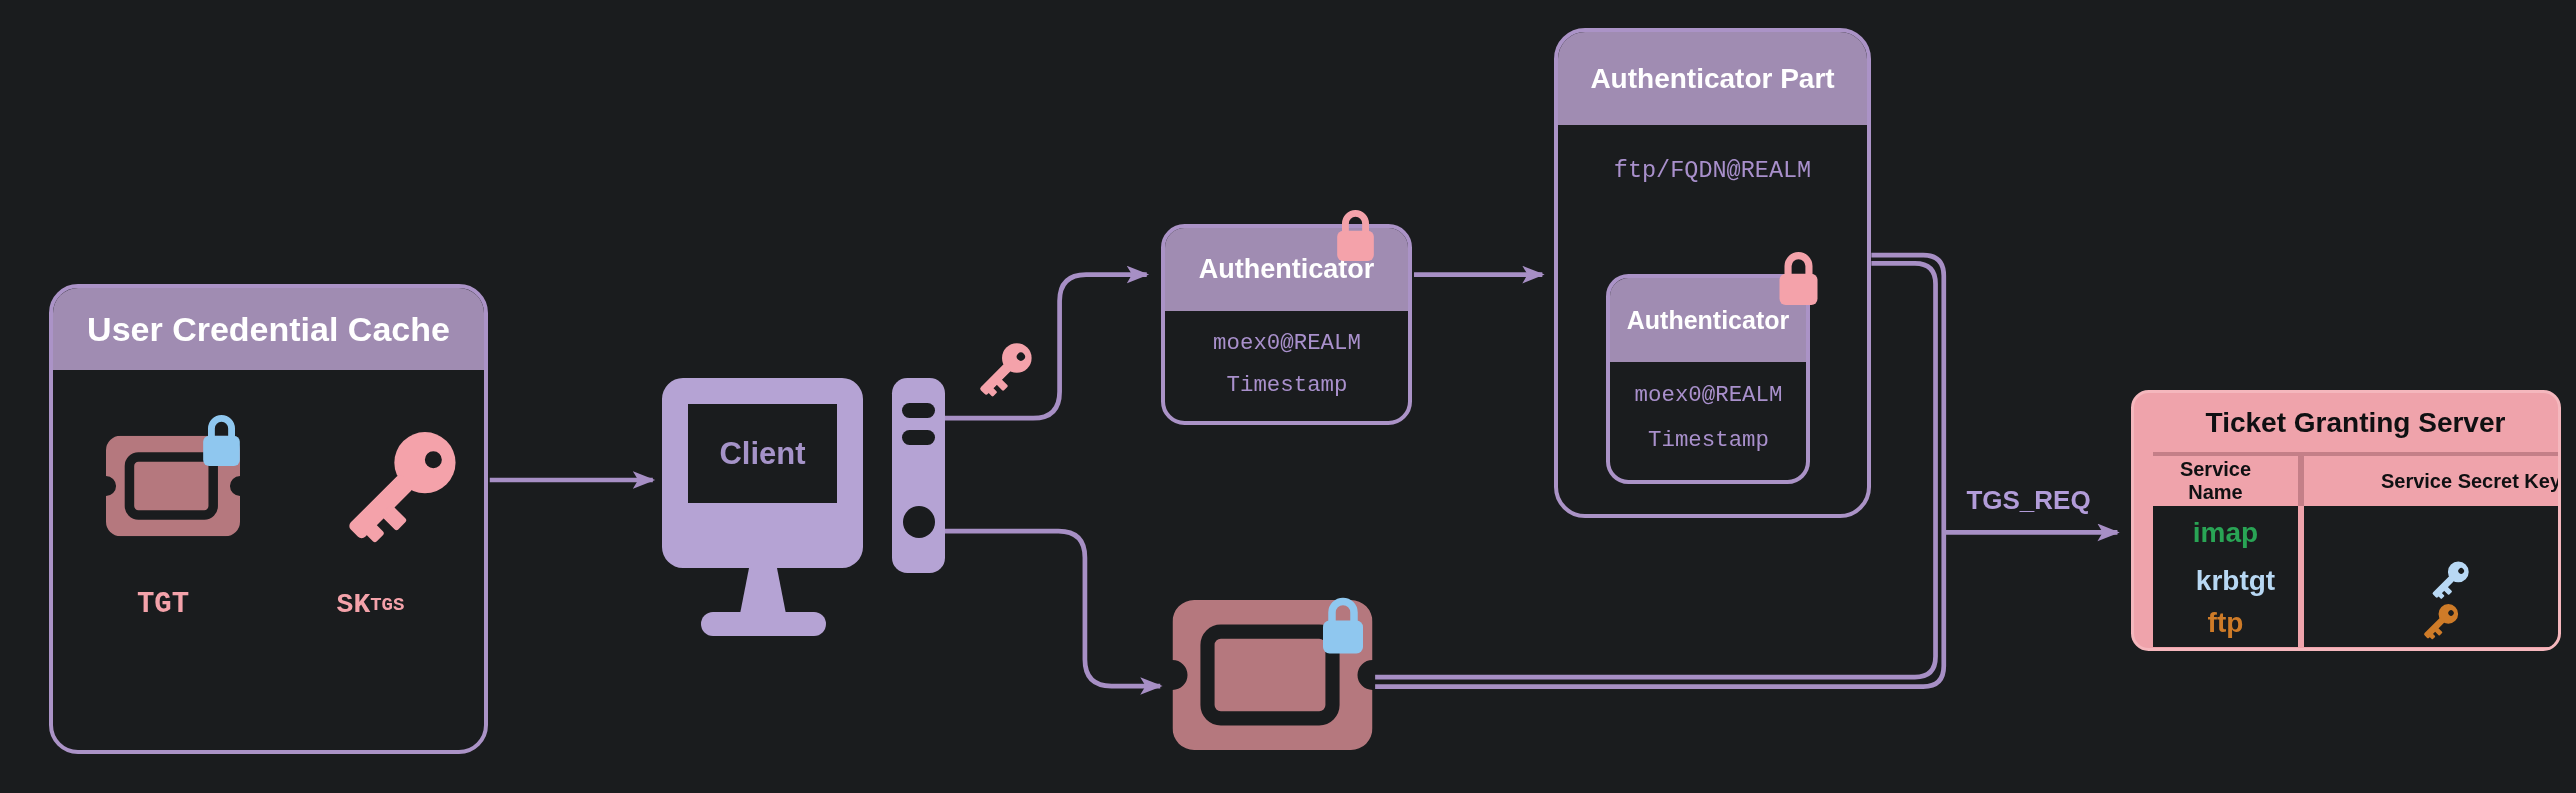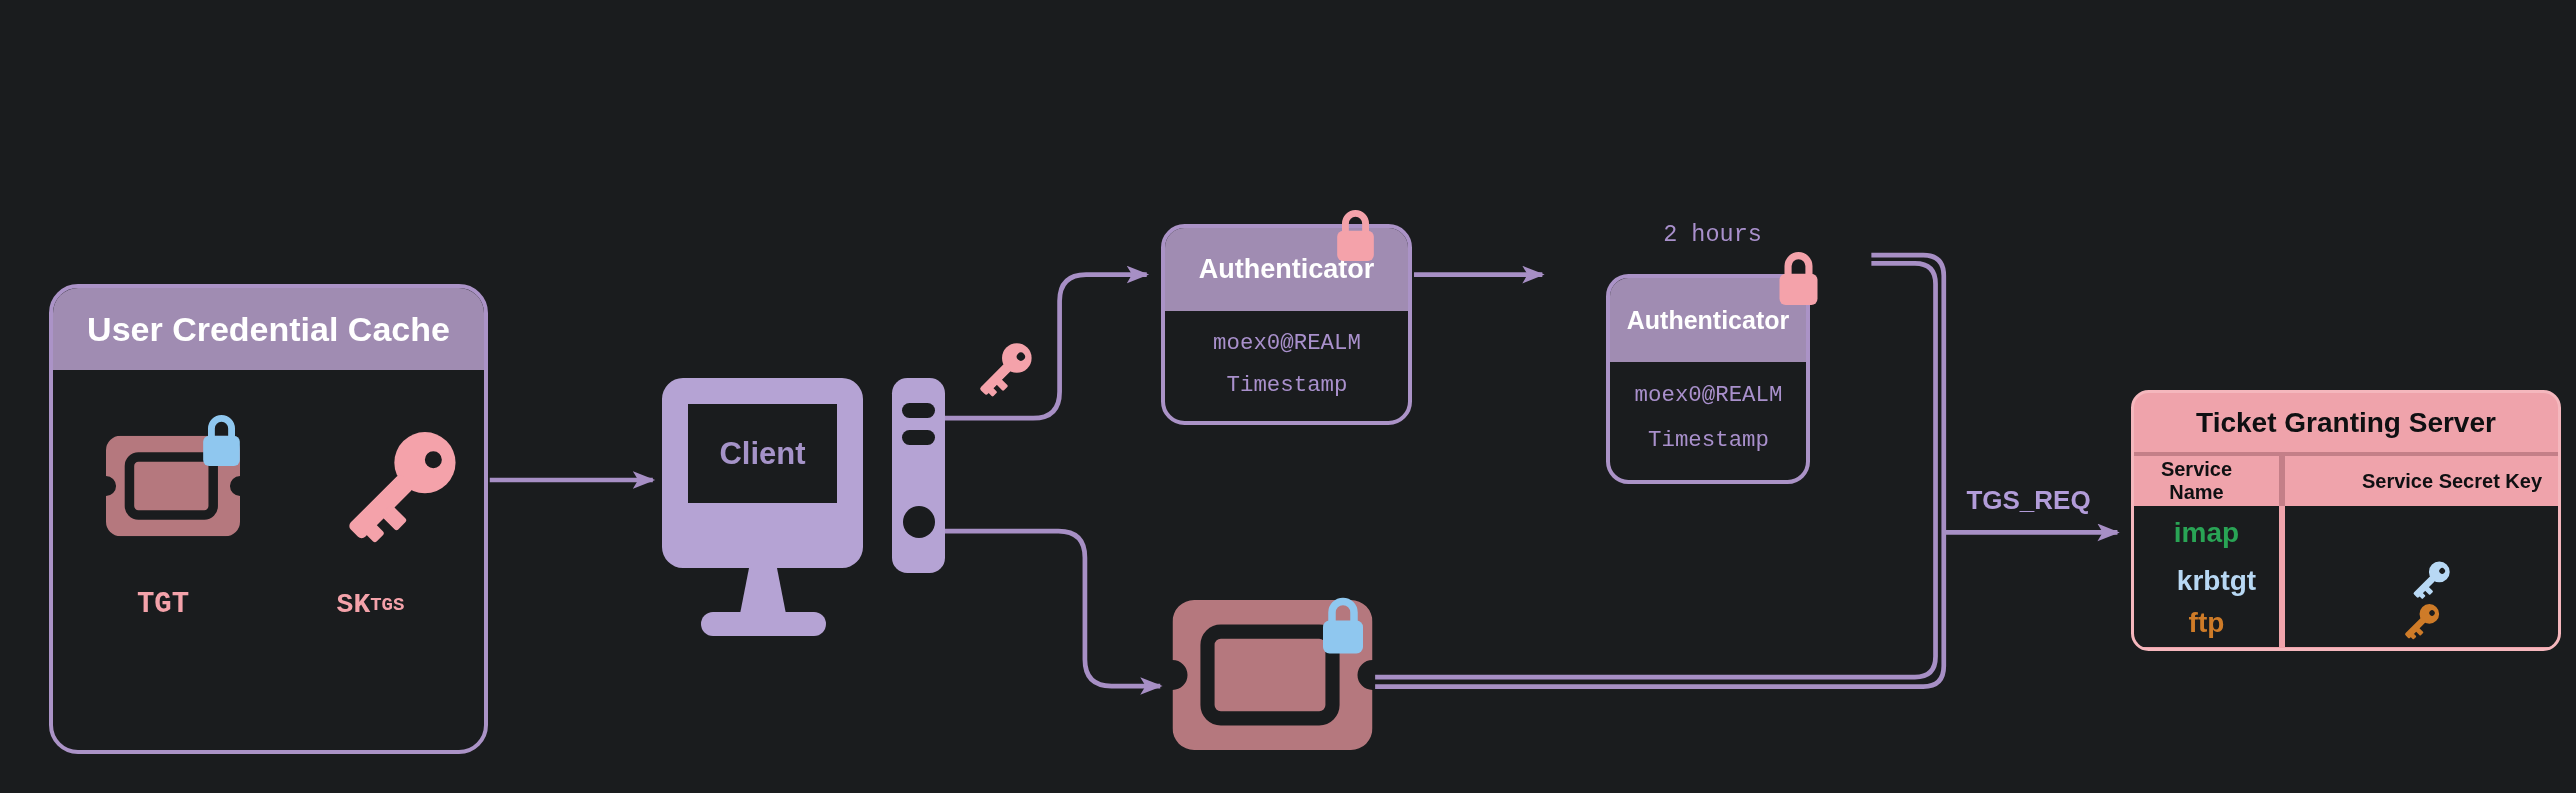--- a/index.html
+++ b/index.html
@@ -21,21 +21,21 @@
   
   .monitor{border:26.5px solid var(--client);border-bottom:65px solid var(--client);border-radius:21px;}
   .monitor .lbl{width:100%;height:100%;color:var(--clienttext);font-weight:bold;font-size:31px;}
   .neck{background:var(--client);clip-path:polygon(20% 0,80% 0,100% 100%,0 100%);}
   .basebar{background:var(--client);border-radius:12.4px;}
   .tower{background:var(--client);border-radius:15.3px;}
   .slot{background:var(--bg);border-radius:7.7px;}
   .holecirc{background:var(--bg);border-radius:50%;}
 
   
-  .tgs{background:var(--tbl);border:3.5px solid var(--tblbdr);border-radius:17.7px;overflow:hidden;}
+  .tgs{background:var(--tbl);border:3.5px solid var(--tblbdr);border-radius:17.7px;overflow:hidden;padding-left:19px;}
   .tgs-title{height:59px;line-height:59px;text-align:center;color:var(--ink);font-weight:bold;font-size:28px;}
   .tgs-hline{height:4.1px;background:var(--grid);}
   .tgs-heads{position:relative;height:50px;}
   .tgs-heads .hcell{position:absolute;top:0;height:50px;color:var(--ink);font-weight:bold;font-size:20px;}
   .tgs-vdiv-h{position:absolute;left:145px;top:0;width:5.9px;height:50px;background:var(--grid);}
   .tgs-body{position:relative;height:141px;background:var(--bg);}
   .tgs-vdiv-b{position:absolute;left:145px;top:0;width:5.9px;height:100%;background:var(--tbl);}
   .trow{position:absolute;left:0;width:423px;height:45px;}
   .tcell{position:absolute;top:0;height:45px;font-family:Liberation Sans, sans-serif;font-weight:bold;font-size:28px;}
   .tcell.l{left:0;width:145px;}
@@ -130,21 +130,24 @@
     <div class="hdr center" style="height:83px;font-size:27px;">Authenticator</div>
   </div>
   <div class="abs center monotxt" style="left:1167px;top:327px;width:240px;height:31px;font-size:22.4px;">moex0@REALM</div>
   <div class="abs center monotxt" style="left:1167px;top:369px;width:240px;height:31px;font-size:22.4px;">Timestamp</div>
   <span class="abs" style="left:1328px;top:204px;width:55px;height:60px;color:var(--pink);">
     <svg width="55" height="60" viewBox="0 0 120 130">
         <use href="#i-lock"></use>
       </svg>
   </span>
 
-  <div class="abs center monotxt" style="left:1561px;top:218px;width:303px;height:33px;font-size:23.5px;">2 hours</div>
+  <div class="abs node" style="left:1554px;top:28px;width:317px;height:490px;border-radius:31px;">
+    <div class="hdr center" style="height:93px;font-size:28px;">Authenticator Part</div>
+  </div>
+  <div class="abs center monotxt" style="left:1561px;top:154px;width:303px;height:33px;font-size:23.5px;">ftp/FQDN@REALM</div>
   <div class="abs node" style="left:1606px;top:274px;width:204px;height:210px;border-width:4.1px;border-radius:22.4px;">
     <div class="hdr center" style="height:84px;font-size:25px;">Authenticator</div>
   </div>
   <div class="abs center monotxt" style="left:1611px;top:380px;width:195px;height:29px;font-size:22.4px;">moex0@REALM</div>
   <div class="abs center monotxt" style="left:1611px;top:425px;width:195px;height:29px;font-size:22.4px;">Timestamp</div>
   <span class="abs" style="left:1770px;top:246px;width:57px;height:62px;color:var(--pink);">
     <svg width="57" height="62" viewBox="0 0 120 130">
         <use href="#i-lock"></use>
       </svg>
   </span>

